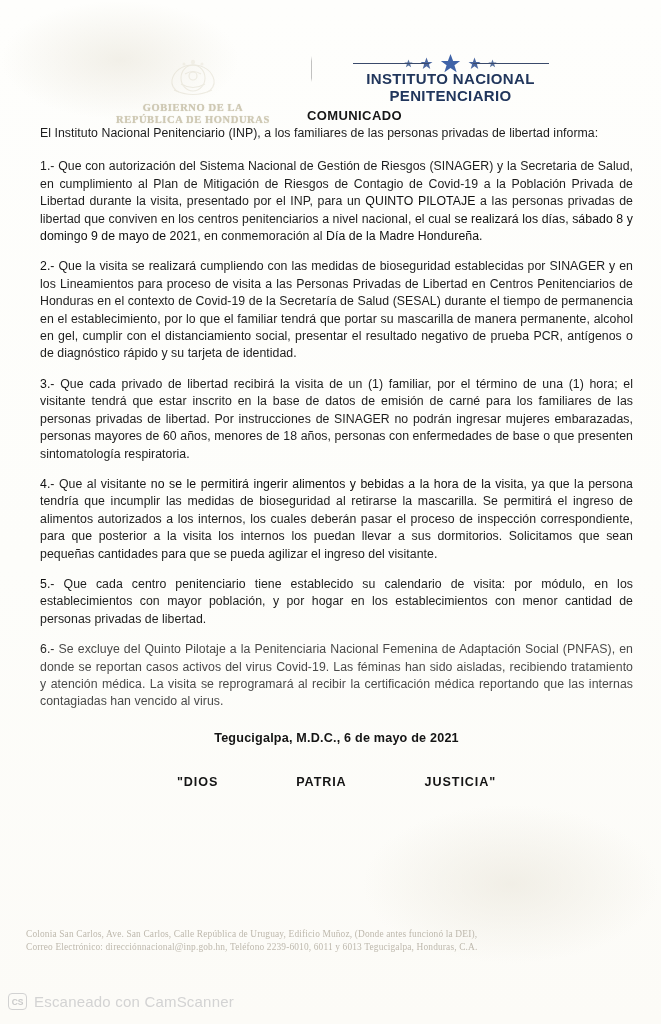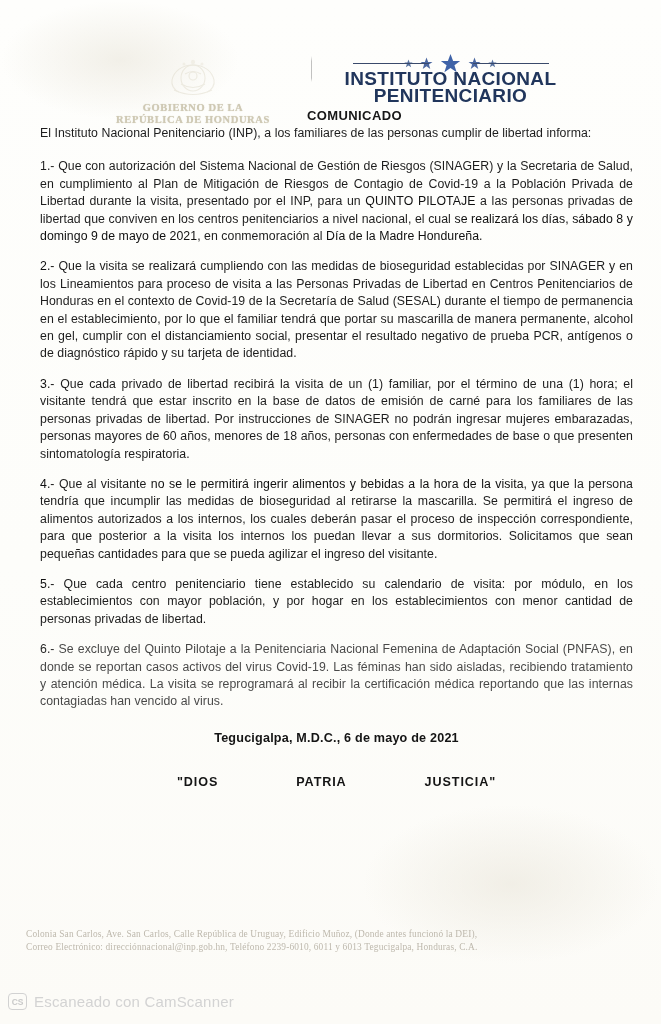--- a/index.html
+++ b/index.html
@@ -93,21 +93,21 @@
   .rulewrap .seg {
     position: absolute;
     top: 0;
     height: 1px;
     background: #3a4a6b;
   }
   .rulewrap .seg.left  { left: 0;  width: 76px; }
   .rulewrap .seg.right { right: 0; width: 76px; }
 
   .inp-title {
-    font-size: 19px;
+    font-size: 15px;
     font-weight: 700;
     letter-spacing: 0.35px;
     line-height: 17px;
     color: #21365c;
     white-space: pre-line;
   }
 
   
   .doc-title {
     text-align: center;
@@ -265,21 +265,21 @@
       </div>
       <div class="inp-title">INSTITUTO NACIONAL
 PENITENCIARIO</div>
     </div>
 
   </div>
 
   <div class="doc-title">COMUNICADO</div>
 
   <div class="content">
-    <p class="para intro">El Instituto Nacional Penitenciario (INP), a los familiares de las personas cumplir de libertad informa:</p>
+    <p class="para intro">El Instituto Nacional Penitenciario (INP), a los familiares de las personas privadas de libertad informa:</p>
     <div id="paras">
         <p class="para"><span>1.- Que con autorización del Sistema Nacional de Gestión de Riesgos (SINAGER) y la Secretaria de Salud, en cumplimiento al Plan de Mitigación de Riesgos de Contagio de Covid-19 a la Población Privada de Libertad durante la visita, presentado por el INP, para un </span><b>QUINTO  PILOTAJE</b><span> a las personas privadas de libertad que conviven en los centros penitenciarios a nivel nacional, el cual </span><b>se realizará los días, sábado 8 y domingo 9 de mayo de 2021</b><span>, en conmemoración al </span><b>Día de la Madre Hondureña</b><span>.</span></p>
         <p class="para"><b>2.- </b><span>Que la visita se realizará cumpliendo con las medidas de bioseguridad establecidas por SINAGER y en los Lineamientos para proceso de visita a las Personas Privadas de Libertad en Centros Penitenciarios de Honduras en el contexto de Covid-19 de la Secretaría de Salud (SESAL) durante el tiempo de permanencia en el establecimiento, por lo que el familiar tendrá que portar su mascarilla de manera permanente, alcohol en gel, cumplir con el distanciamiento social, presentar el resultado negativo de prueba PCR, antígenos o de diagnóstico rápido y su tarjeta de identidad.</span></p>
         <p class="para"><b>3.- </b><span>Que cada privado de libertad recibirá la visita de un (1) familiar, por el término de una (1) hora; el visitante tendrá que estar inscrito en la base de datos de emisión de carné para los familiares de las personas privadas de libertad. Por instrucciones de SINAGER no podrán ingresar mujeres embarazadas, personas mayores de 60 años, menores de 18 años, personas con enfermedades de base o que presenten sintomatología respiratoria.</span></p>
         <p class="para"><b>4.- </b><span>Que al visitante </span><b>no se le permitirá ingerir alimentos y bebidas a la hora de la visita</b><span>, ya que la persona tendría que incumplir las medidas de bioseguridad al retirarse la mascarilla. Se permitirá el ingreso de alimentos autorizados a los internos, los cuales deberán pasar el proceso de inspección correspondiente, para que posterior a la visita los internos los puedan llevar a sus dormitorios. Solicitamos que sean pequeñas cantidades para que se pueda agilizar el ingreso del visitante.</span></p>
         <p class="para"><b>5.- </b><span>Que cada centro penitenciario tiene establecido su calendario de visita: por módulo, en los establecimientos con mayor población, y por hogar en los establecimientos con menor cantidad de personas privadas de libertad.</span></p>
         <p class="para faded"><b>6.- </b><span>Se excluye del Quinto Pilotaje a la Penitenciaria Nacional Femenina de Adaptación Social (PNFAS), en donde se reportan casos activos del virus Covid-19. Las féminas han sido aisladas, recibiendo tratamiento y atención médica.  La visita se reprogramará al recibir la certificación médica reportando que las internas contagiadas han vencido al virus.</span></p>
       </div>
 
     <div class="closing">Tegucigalpa, M.D.C., 6 de mayo de 2021</div>

